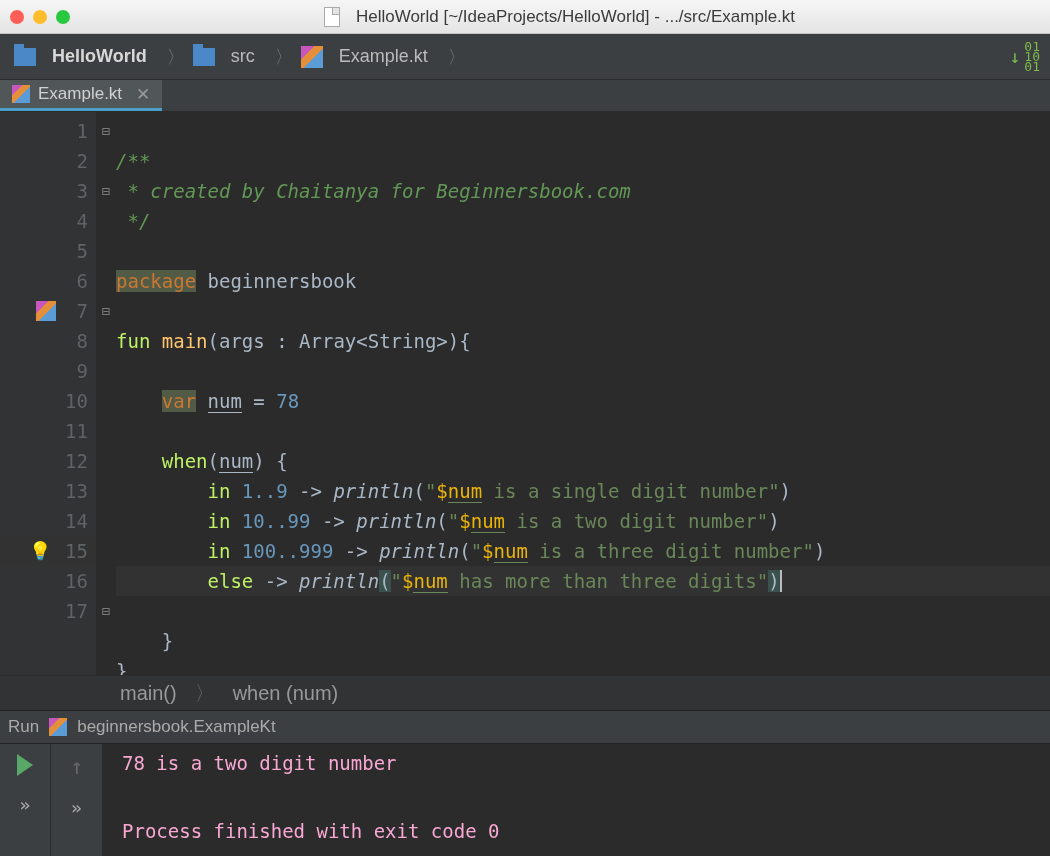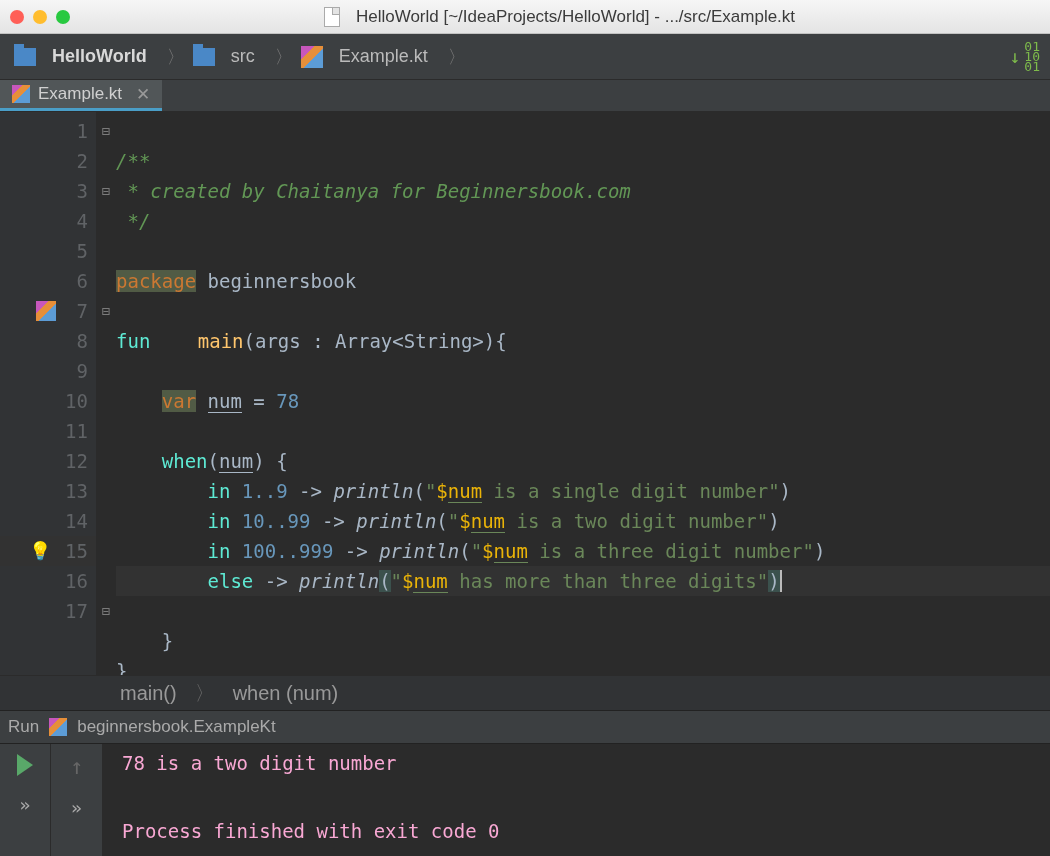--- a/index.html
+++ b/index.html
@@ -97,24 +97,24 @@
   .fold{ color:#7a7a7a; font-size:14px; position:absolute; right:-14px; }
   .code {
     flex:1;
     padding-top:4px;
     padding-left:20px;
     font-size:19px;
     line-height:30px;
     white-space:pre;
     overflow:hidden;
   }
-  .kw { color:#5eead4; }
+  .kw { color:#bef264; }
   .kw-hl { color:#cc7832; background:#515b45; }
   .comment { color:#629755; font-style:italic; }
-  .fn { color:#ffc66d;margin-left:36px; }
+  .fn { color:#ffc66d; }
   .fn-it { color:#a9b7c6; font-style:italic; }
   .str { color:#6a8759; }
   .num { color:#6897bb; }
   .ident { color:#a9b7c6; }
   .under { border-bottom:1px solid #a9b7c6; }
   .under-str { border-bottom:1px solid #6a8759; }
   .varref { color:#eab308; }
   .hl-line{ background:#323232; display:block; width:100%; }
   .paren-hl{ background:#3b514d; }
   .cursor{ border-left:2px solid #bbb; }

